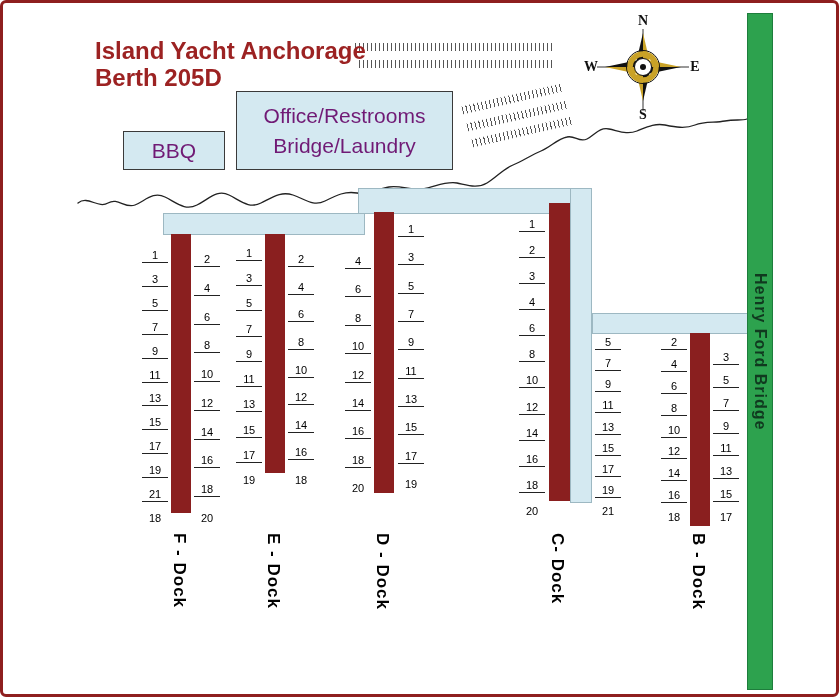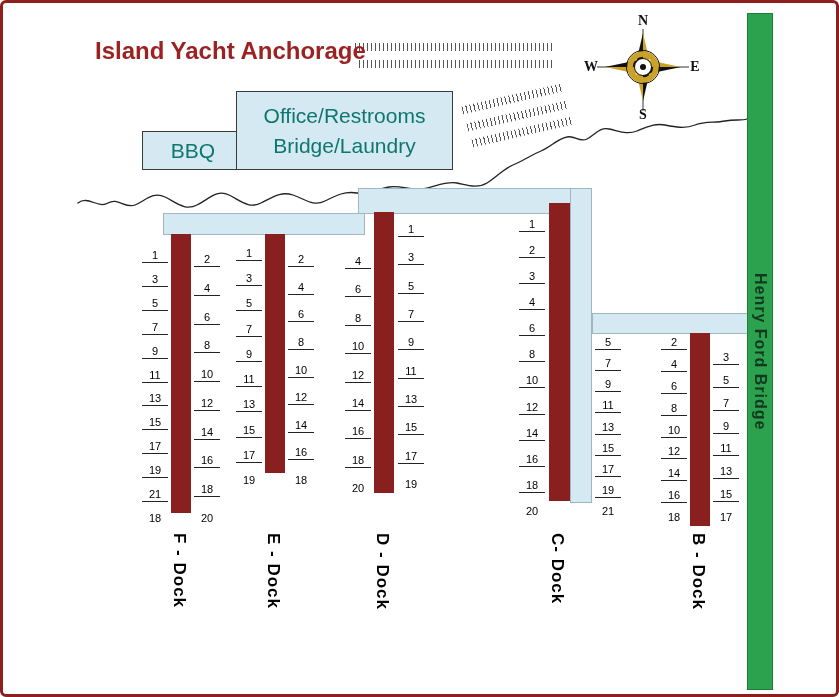--- a/index.html
+++ b/index.html
@@ -4,23 +4,23 @@
 <style>
   html,body{margin:0;padding:0;background:#fff;}
   body{font-family:"Liberation Sans",sans-serif;}
   .map{position:relative;width:839px;height:697px;background:#fff;
        border:3px solid var(--border-maroon,#8e1f1f);border-radius:6px;
        overflow:hidden;box-sizing:border-box;}
   .abs{position:absolute;}
   .shoreline{left:0;top:0;pointer-events:none;}
   .title{left:92px;top:34px;font-size:24px;font-weight:bold;
          color:var(--title-red,#9c2222);line-height:27px;white-space:nowrap;}
-  .box{background:var(--walkway-blue,#d4e9f1);border:1px solid #3a3a3a;color:#0f766e;
+  .box{background:var(--walkway-blue,#d4e9f1);border:1px solid #3a3a3a;color:#701a75;
        display:flex;align-items:center;justify-content:center;text-align:center;box-sizing:border-box;}
-  .bbq{left:120px;top:128px;width:102px;height:39px;font-size:21px;margin-left:19px;}
+  .bbq{left:120px;top:128px;width:102px;height:39px;font-size:21px;}
   .office{left:233px;top:88px;width:217px;height:79px;font-size:21px;line-height:30px;}
   .walk{background:var(--walkway-blue,#d4e9f1);border:1px solid #9db8c2;box-sizing:border-box;}
   .walk1{left:160px;top:210px;width:202px;height:22px;}
   .walk2{left:355px;top:185px;width:234px;height:26px;}
   .walkC{left:567px;top:185px;width:22px;height:315px;}
   .walk3{left:589px;top:310px;width:156px;height:21px;}
   .bar{background:var(--dock-maroon,#8a1f1f);}
   .bar-f{left:168px;top:231px;width:20px;height:279px;}
   .bar-e{left:262px;top:231px;width:20px;height:239px;}
   .bar-d{left:371px;top:209px;width:20px;height:281px;}
@@ -65,20 +65,21 @@
   </svg>
 
   <div class="abs ticks h1"></div>
   <div class="abs ticks h2"></div>
   <div class="abs ticks dg1"></div>
   <div class="abs ticks dg2"></div>
   <div class="abs ticks dg3"></div>
 
   <div class="abs title">
     <div>Island Yacht Anchorage</div>
+    <div>Berth 205D</div>
   </div>
 
   <div class="abs box bbq">BBQ</div>
   <div class="abs box office">
     <div>
       <div>Office/Restrooms</div>
       <div>Bridge/Laundry</div>
     </div>
   </div>
 

